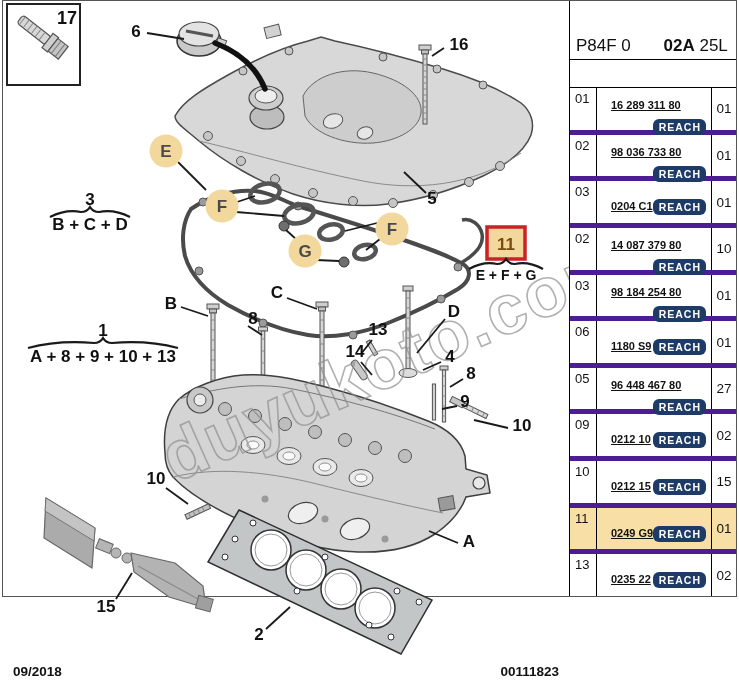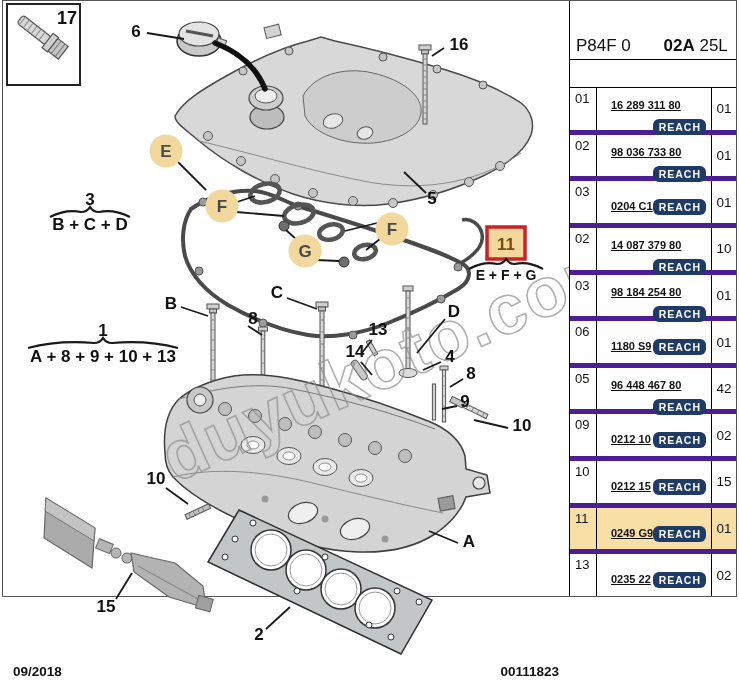--- a/index.html
+++ b/index.html
@@ -378,21 +378,21 @@
               <div class="sb-reach" style="background: rgb(30, 58, 102);">REACH</div>
             </div>
             <div class="sb-qty">01</div>
           </div>
           <div class="sb-row stacked">
             <div class="sb-ref">05</div>
             <div class="sb-main">
               <div class="sb-part">96 448 467 80</div>
               <div class="sb-reach" style="background: rgb(30, 58, 102);">REACH</div>
             </div>
-            <div class="sb-qty">42</div>
+            <div class="sb-qty">27</div>
           </div>
           <div class="sb-row inline">
             <div class="sb-ref">09</div>
             <div class="sb-main">
               <div class="sb-part">0212 10</div>
               <div class="sb-reach" style="background: rgb(30, 58, 102);">REACH</div>
             </div>
             <div class="sb-qty">02</div>
           </div>
           <div class="sb-row inline">

